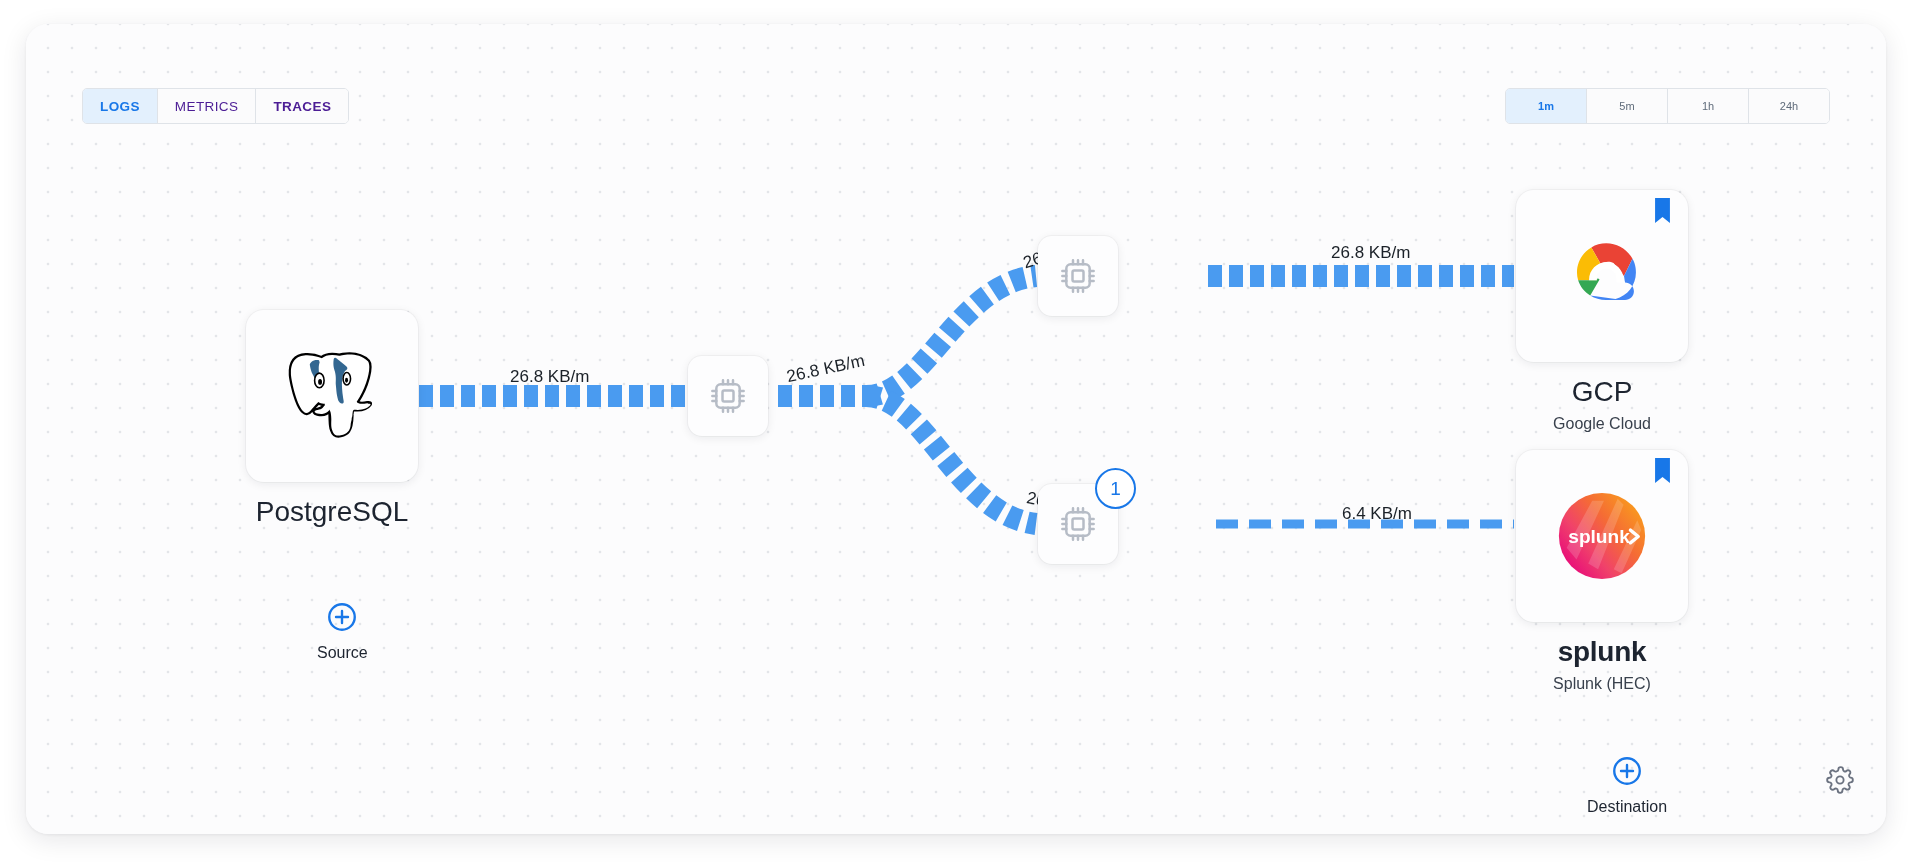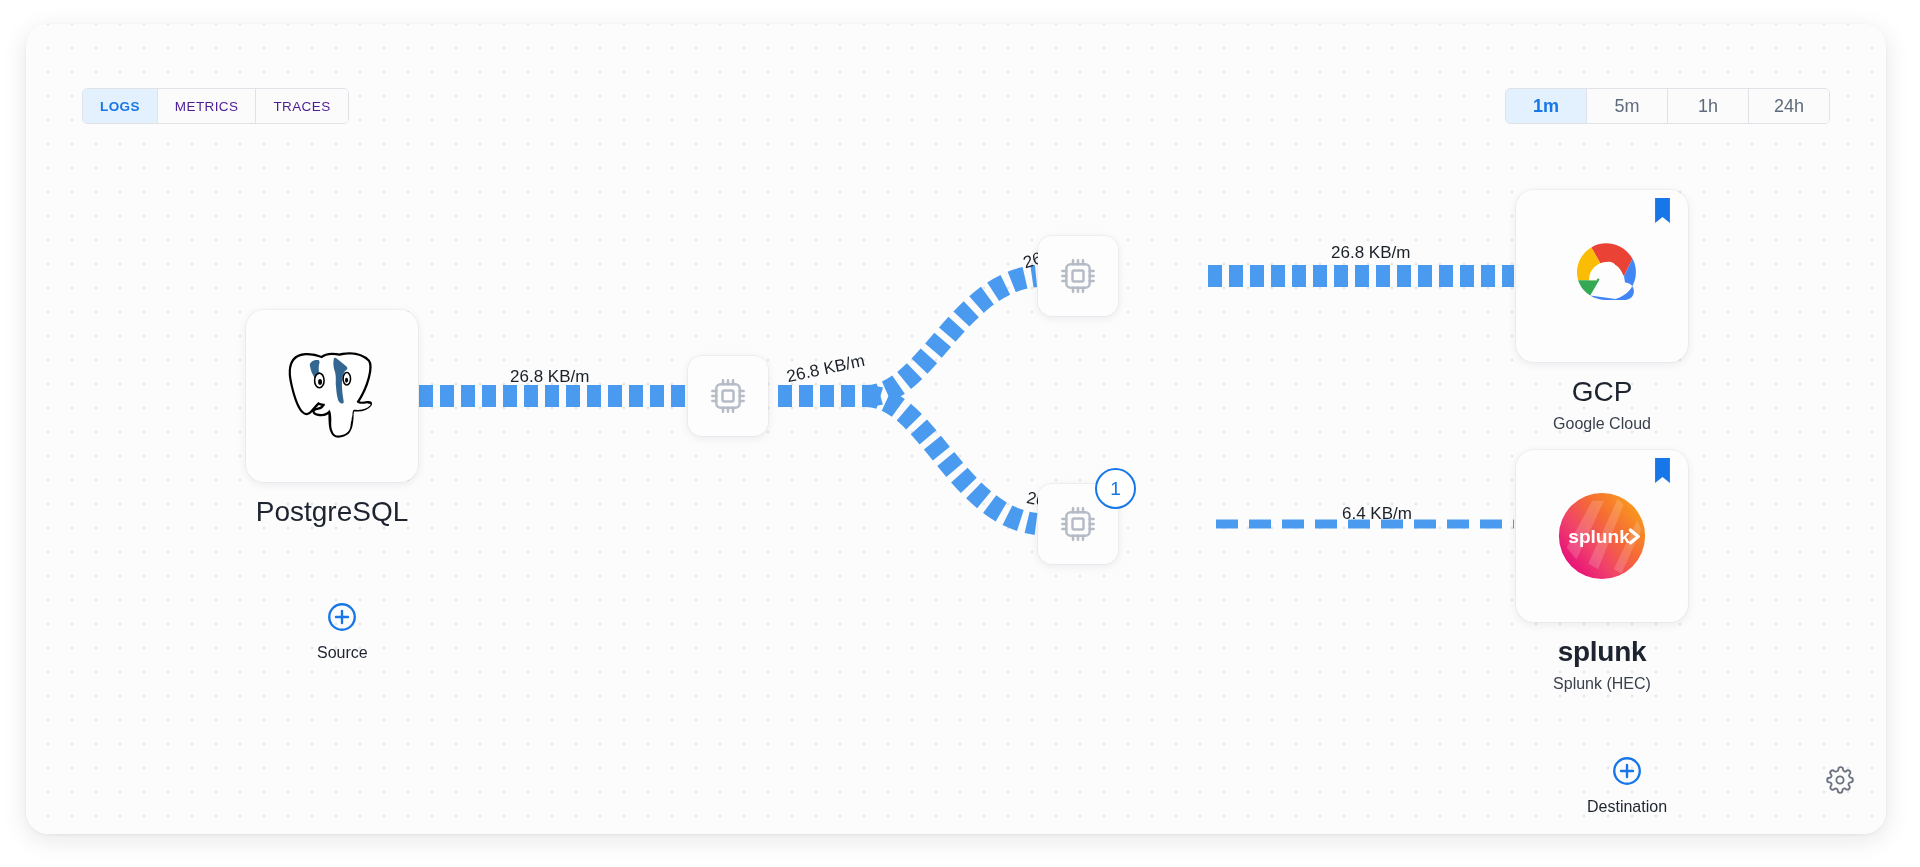--- a/index.html
+++ b/index.html
@@ -63,21 +63,21 @@
     padding: 0 17px;
     font-size: 13.5px;
     letter-spacing: 0.4px;
     color: #4c1d95;
     background: #fbfbfc;
     border-right: 1px solid #dfe3e8;
     cursor: pointer;
     user-select: none;
     font-weight: 500;
   }
-  .tab:last-child { border-right: none; }
+  .tab:last-child { border-right: none; font-weight: bold; }
   .tab.active {
     background: #e3f0fd;
     color: #1877e8;
     font-weight: 700;
   }
 
   
   .time-range {
     position: absolute;
     right: 56px;
@@ -88,21 +88,21 @@
     border-radius: 5px;
     overflow: hidden;
     background: #fbfbfc;
   }
   .range-btn {
     display: flex;
     align-items: center;
     justify-content: center;
     min-width: 56px;
     padding: 0 12px;
-    font-size: 18px;
+    font-size: 11px;
     color: #5f6b7a;
     background: #fbfbfc;
     border-right: 1px solid #dfe3e8;
     cursor: pointer;
     user-select: none;
     font-weight: 500;
   }
   .range-btn:last-child { border-right: none; }
   .range-btn.active {
     background: #e3f0fd;

